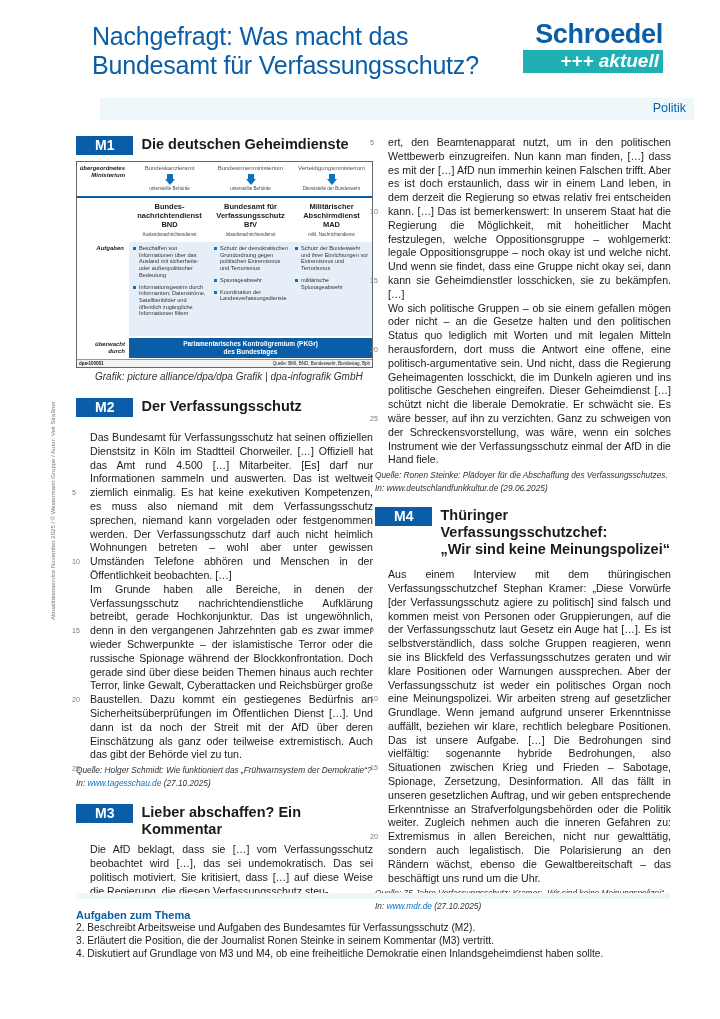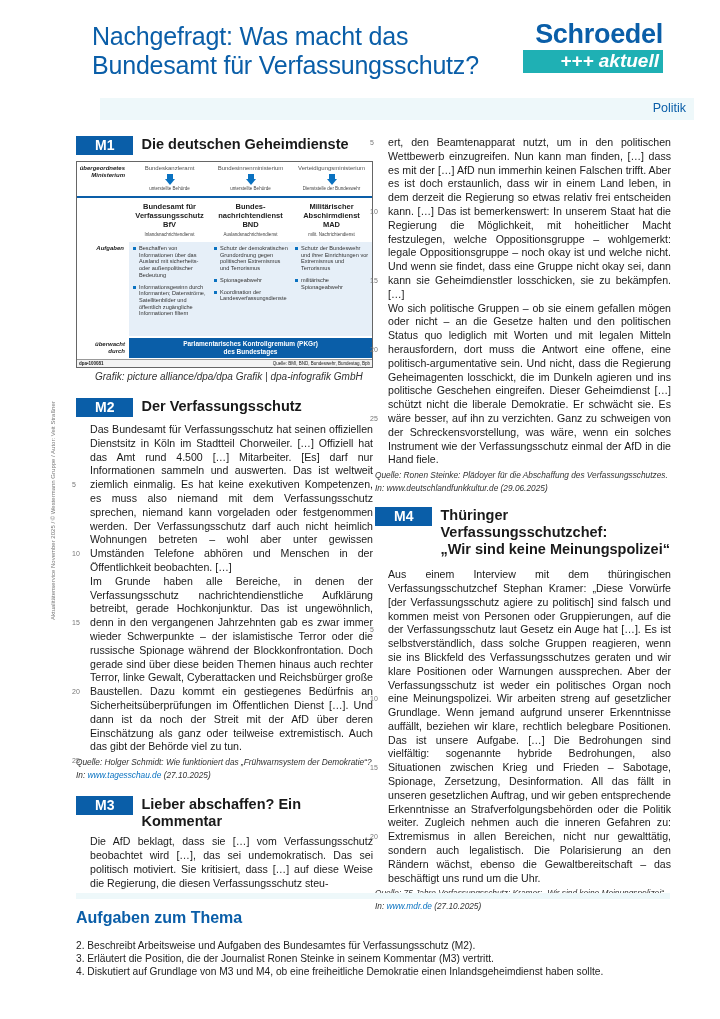--- a/index.html
+++ b/index.html
@@ -47,21 +47,21 @@
   .ib-tasks li { list-style: none; position: relative; padding-left: 6px; margin-bottom: 5px; }
   .ib-tasks li::before { content: ""; position: absolute; left: 0; top: 2px; width: 3px; height: 3px; background: #0a72c1; }
   .ib-row4 { display: grid; grid-template-columns: 52px 1fr; height: 20px; margin-top: 2px; }
   .ib-pkgr { background: #0a5ea8; color: #fff; font-weight: bold; font-size: 6.5px; text-align: center; line-height: 8px; padding-top: 2px; }
   .ib-foot { position: absolute; left: 0; right: 0; bottom: 0; height: 8px; background: #f3f3f3; border-top: 1px solid #999; font-size: 4.5px; line-height: 8px; padding: 0 2px; display: flex; justify-content: space-between; }
   .ib-foot b { font-size: 4.5px; }
   .caption { font-size: 10px; font-style: italic; color: #333; margin-top: 3px; margin-left: 19px; }
 
   .tasks { position: absolute; left: 76px; top: 893px; width: 594px; }
   .tasks-band { height: 6px; background: #eef8fa; margin-bottom: 10px; }
-  .tasks-title { color: #0a5ea8; font-size: 16px; font-weight: bold; margin-bottom: 12px; }
+  .tasks-title { color: #0a5ea8; font-size: 11px; font-weight: bold; margin-bottom: 0; }
   .tasks ol { list-style: none; }
   .tasks li { font-size: 10.2px; line-height: 13.2px; color: #222; }
 </style>
 </head>
 <body>
 
 <div class="title">
   <div>Nachgefragt: Was macht das</div>
   <div>Bundesamt für Verfassungsschutz?</div>
 </div>
@@ -104,28 +104,28 @@
         <div class="arrow-wrap">
             <div class="arrow"></div>
           </div>
         <div class="sub">Dienststelle der Bundeswehr</div>
       </div>
     </div>
 
     <div class="ib-row2">
       <div></div>
       <div class="ib-agency">
+        <div>Bundes-nachrichtendienst</div>
+        <div>BND</div>
+        <span class="sub">Auslandsnachrichtendienst</span>
+      </div>
+      <div class="ib-agency">
         <div>Bundesamt für Verfassungsschutz</div>
         <div>BfV</div>
         <span class="sub">Inlandsnachrichtendienst</span>
-      </div>
-      <div class="ib-agency">
-        <div>Bundes-nachrichtendienst</div>
-        <div>BND</div>
-        <span class="sub">Auslandsnachrichtendienst</span>
       </div>
       <div class="ib-agency">
         <div>Militärischer Abschirmdienst</div>
         <div>MAD</div>
         <span class="sub">milit. Nachrichtendienst</span>
       </div>
     </div>
 
     <div class="ib-row3">
       <div class="ib-label" style="background:#fff;">Aufgaben</div>
@@ -156,21 +156,21 @@
       <b>dpa•100081</b>
       <span>Quelle: BMI, BND, Bundeswehr, Bundestag, Bpb</span>
     </div>
   </div>
   <div class="caption">Grafik: picture alliance/dpa/dpa Grafik | dpa-infografik GmbH</div>
 
   <div class="mhead" style="margin-top:16px;">
     <span class="mlabel">M2</span>
     <span class="mtitle">Der Verfassungsschutz</span>
   </div>
-  <div class="text" style="margin-top:6px; margin-left:14px;">
+  <div class="text" style="margin-top:14px; margin-left:14px;">
     <span class="lnum" style="top:55px;">5</span>
     <span class="lnum" style="top:124px;">10</span>
     <span class="lnum" style="top:193px;">15</span>
     <span class="lnum" style="top:262px;">20</span>
     <span class="lnum" style="top:331px;">25</span>
     <p>Das Bundesamt für Verfassungsschutz hat seinen offiziellen Dienstsitz in Köln im Stadtteil Chorweiler. […] Offiziell hat das Amt rund 4.500 […] Mitarbeiter. [Es] darf nur Informationen sammeln und auswerten. Das ist weltweit ziemlich einmalig. Es hat keine exekutiven Kompetenzen, es muss also niemand mit dem Verfassungsschutz sprechen, niemand kann vorgeladen oder festgenommen werden. Der Verfassungsschutz darf auch nicht heimlich Wohnungen betreten – wohl aber unter gewissen Umständen Telefone abhören und Menschen in der Öffentlichkeit beobachten. […]</p>
     <p>Im Grunde haben alle Bereiche, in denen der Verfassungsschutz nachrichtendienstliche Aufklärung betreibt, gerade Hochkonjunktur. Das ist ungewöhnlich, denn in den vergangenen Jahrzehnten gab es zwar immer wieder Schwerpunkte – der islamistische Terror oder die russische Spionage während der Blockkonfrontation. Doch gerade sind über diese beiden Themen hinaus auch rechter Terror, linke Gewalt, Cyberattacken und Reichsbürger große Baustellen. Dazu kommt ein gestiegenes Bedürfnis an Sicherheitsüberprüfungen im Öffentlichen Dienst […]. Und dann ist da noch der Streit mit der AfD über deren Einschätzung als ganz oder teilweise extremistisch. Auch das gibt der Behörde viel zu tun.</p>
   </div>
   <div class="source">
     <span>Quelle: Holger Schmidt: Wie funktioniert das „Frühwarnsystem der Demokratie“? In: </span><a>www.tagesschau.de</a><span> (27.10.2025)</span>

